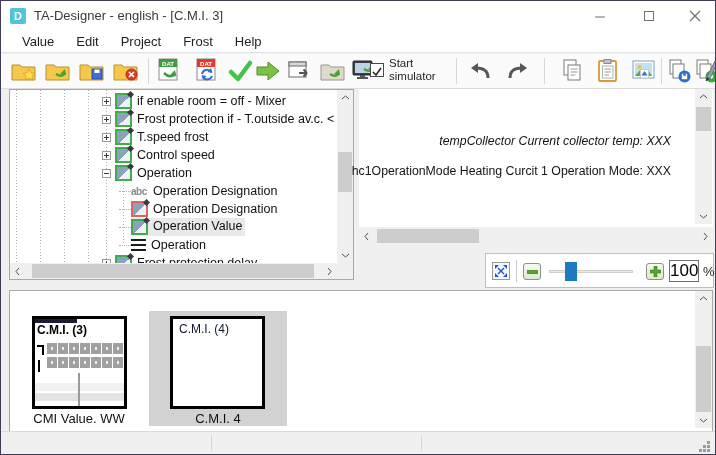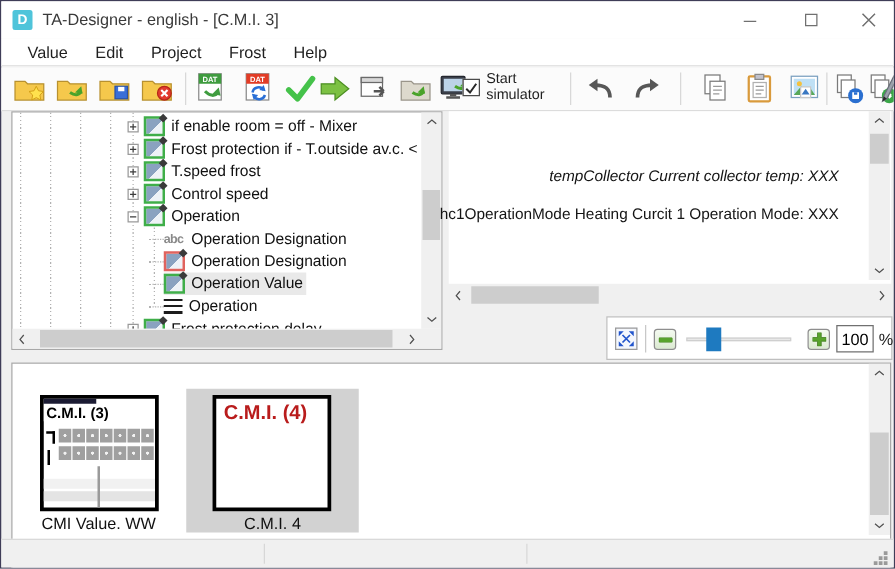--- a/index.html
+++ b/index.html
@@ -45,21 +45,21 @@
   .selwrap{display:flex;background:#e9e9e9;padding:1px 3px 1px 0;}
   
   .sb{position:absolute;background:#f0f0f0;}
   .sbthumb{position:absolute;background:#cdcdcd;}
   .sbarrow{position:absolute;display:flex;align-items:center;justify-content:center;}
   .previewpanel{position:absolute;left:358px;top:88px;width:354px;height:138px;background:#fff;}
   .pline{position:absolute;right:42px;font-size:12.3px;color:#141414;white-space:nowrap;}
   .zoombar{position:absolute;left:484px;top:252px;width:229px;height:35px;background:#fff;border:1px solid #bfbfbf;}
   .zbtn-green{position:absolute;width:18px;height:17px;border:1px solid #8e8e8e;border-radius:3px;
               background:linear-gradient(#f4faf0,#dcead2);display:flex;align-items:center;justify-content:center;}
-  .zoominput{position:absolute;left:183px;top:6px;width:30px;height:22px;border:1px solid #707070;font-size:13px;
+  .zoominput{position:absolute;left:183px;top:6px;width:30px;height:22px;border:1px solid #707070;font-size:17px;
              text-align:center;font-family:"Liberation Sans",sans-serif;padding:0;background:#fff;}
   .bottompanel{position:absolute;left:8px;top:289px;width:704px;height:166px;background:#fff;border:1px solid #a8a8a8;}
   .tile{position:absolute;top:20px;height:115px;}
   .tilebox{position:absolute;top:5px;width:95px;height:93px;background:#fff;border:3px solid #000;}
   .tilecaption{position:absolute;bottom:0;left:0;right:0;text-align:center;font-size:13px;color:#111;}
   .cmi3grid{position:absolute;left:12px;top:24px;display:grid;grid-template-columns:repeat(7,10px);
             grid-template-rows:11px 11px;gap:3px 1px;}
   .cmi3grid span{background:#a0a0a0;background-image:radial-gradient(circle 1.6px at 50% 50%,#f2f2f2 0 1.1px,transparent 1.4px);}
   .statusbar{position:absolute;left:0;top:430px;right:0;height:23px;background:#f0f0f0;border-top:1px solid #d9d9d9;}
   .statussep{position:absolute;top:3px;width:1px;height:16px;background:#d7d7d7;}
@@ -425,21 +425,21 @@
         <div class="abs" style="left:3px;top:41px;width:2px;height:12px;background:#000;"></div>
         <div class="abs" style="left:0;top:64px;width:89px;height:8px;background:#f1f1f1;"></div>
         <div class="abs" style="left:0;top:74px;width:89px;height:8px;background:#e4e4e4;"></div>
         <div class="abs" style="left:43px;top:54px;width:2px;height:33px;background:#9a9a9a;"></div>
       </div>
       <div class="tilecaption">CMI Value. WW</div>
     </div>
 
     <div class="tile" style="left:139px;width:138px;background:#d2d2d2;">
       <div class="tilebox" style="left:21px;">
-        <div class="abs" style="left:6px;top:3px;font-size:16px;font-weight:bold;color:#b91c1c;white-space:nowrap;">C.M.I. (4)</div>
+        <div class="abs" style="left:6px;top:3px;font-size:12px;font-weight:normal;color:#0f172a;white-space:nowrap;">C.M.I. (4)</div>
       </div>
       <div class="tilecaption">C.M.I. 4</div>
     </div>
 
     <div class="sb" style="left:685px;top:0;width:17px;height:137px;">
       <div class="sbarrow" style="left:0;top:0;width:17px;height:15px;">
           <svg width="9" height="5">
             <path d="M1 4 l3.5 -3 L8 4" fill="none" stroke="#505050"></path>
           </svg>
         </div>

